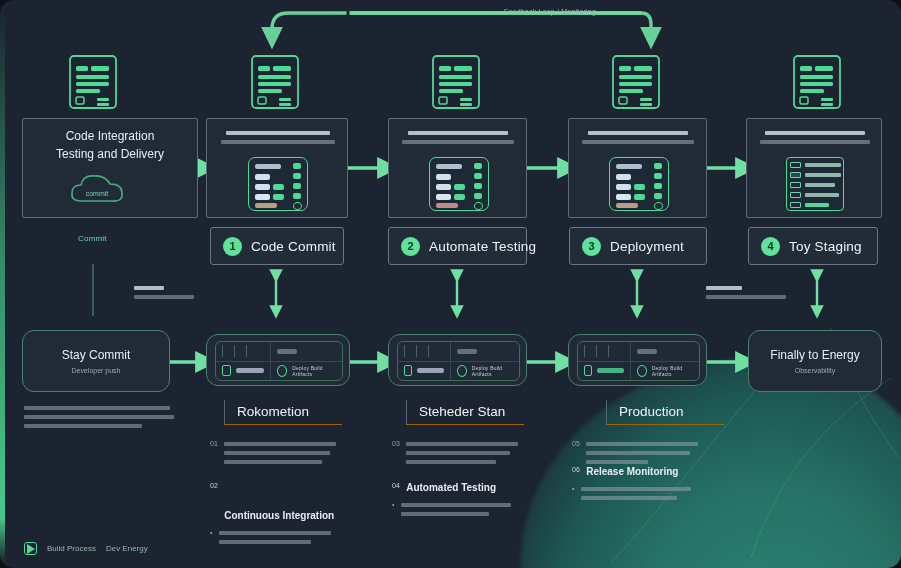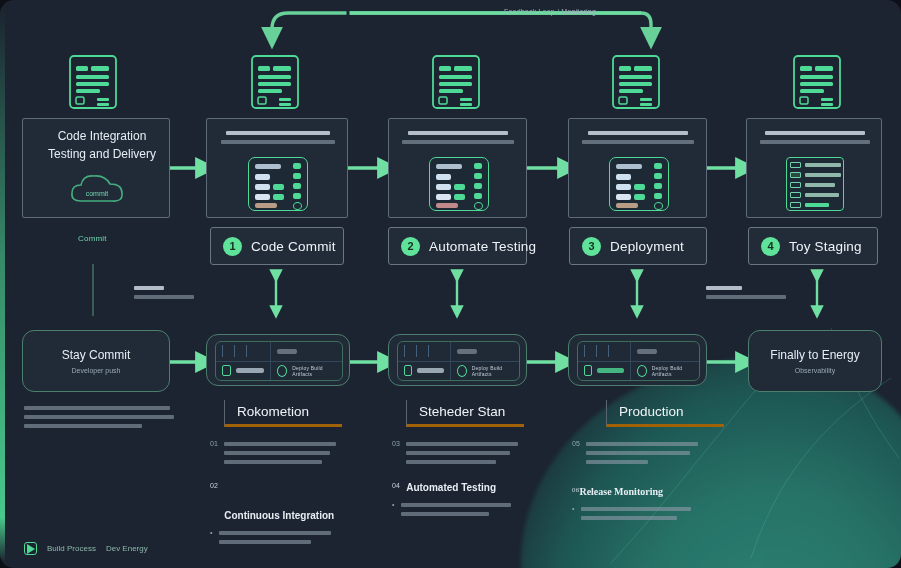--- a/index.html
+++ b/index.html
@@ -67,21 +67,21 @@
     display: flex; align-items: center; justify-content: center;
     flex: 0 0 auto;
   }
   .pill .plabel { color: #eef3f7; font-size: 13.5px; white-space: nowrap; letter-spacing:.2px; }
 
   
   .tabhead {
     position: absolute;
     color: #f0f4f8; font-size: 13.5px;
     border-left: 1px solid #59656f;
-    border-bottom: 3px solid #a16207;
+    border-bottom: 1px solid #a16207;
     padding: 4px 0 5px 12px;
     width: 118px;
   }
 
   
   .tline { background: #8d9aa8; border-radius: 1px; opacity: .62; }
   .tline.bright { background: #ced8e2; opacity: .85; }
   .tblock { position: absolute; display: flex; flex-direction: column; gap: 5px; }
   .tblock .tline { height: 4px; }
 
@@ -241,21 +241,21 @@
       <rect x="27" y="12" width="18" height="5" rx="1.5" fill="#4fd996"></rect>
       <rect x="12" y="21" width="33" height="4" rx="1.5" fill="#4fd996"></rect>
       <rect x="12" y="28" width="33" height="4" rx="1.5" fill="#4fd996"></rect>
       <rect x="12" y="35" width="24" height="4" rx="1.5" fill="#4fd996"></rect>
       <rect x="12" y="43" width="8" height="7" rx="1.5" fill="none" stroke="#4fd996" stroke-width="1.5"></rect>
       <rect x="33" y="44" width="12" height="3" rx="1" fill="#4fd996"></rect>
       <rect x="33" y="49" width="12" height="3" rx="1" fill="#4fd996"></rect>
     </svg>
   </div>
 
-  <div class="box sq" style="left:22px; top:118px; width:148px; height:100px;padding-left:6px;">
+  <div class="box sq" style="left:22px; top:118px; width:176px; height:100px;">
     <div class="boxtitle" style="top:10px;">Code Integration</div>
     <div class="boxtitle" style="top:28px;">Testing and Delivery</div>
     <svg width="60" height="42" style="position:absolute; left:44px; top:50px;">
       <path d="M14 32 Q4 32 5 24 Q5 16 14 16 Q16 6 27 7 Q38 6 43 15 Q55 15 55 24 Q56 33 45 32 Z" fill="none" stroke="#4fd996" stroke-width="1.6" opacity=".75"></path>
       <text x="30" y="27" font-size="7" fill="#6fd3ad" text-anchor="middle">commit</text>
     </svg>
   </div>
 
   <div class="box sq" style="left:206px; top:118px; width:142px; height:100px;">
     <div class="tblock" style="left:12px; top:12px; width:118px; align-items:center;">
@@ -508,21 +508,21 @@
 
   <div style="position:absolute; left:572px; top:440px; width:140px;">
     <div style="display:flex; gap:6px;">
       <span class="micro" style="position:relative; color:#8fa3b5;">05</span>
       <div class="tblock" style="position:relative; left:0; top:2px; width:115px;">
         <div class="tline" style="width:112px;"></div>
         <div class="tline" style="width:104px;"></div>
         <div class="tline" style="width:62px;"></div>
       </div>
     </div>
-    <div style="display:flex; margin-top:24px;font-family:Liberation Serif, serif;">
+    <div style="display:flex; gap:6px; margin-top:4px;">
       <span class="micro" style="position:relative; color:#c9d6e2;">06</span>
       <span class="cardtitle" style="font-size:10px;">Release Monitoring</span>
     </div>
     <div style="display:flex; gap:6px; margin-top:8px;">
       <span class="micro" style="position:relative; color:#8fa3b5;">•</span>
       <div class="tblock" style="position:relative; left:0; top:2px; width:115px;">
         <div class="tline" style="width:110px;"></div>
         <div class="tline" style="width:96px;"></div>
       </div>
     </div>

